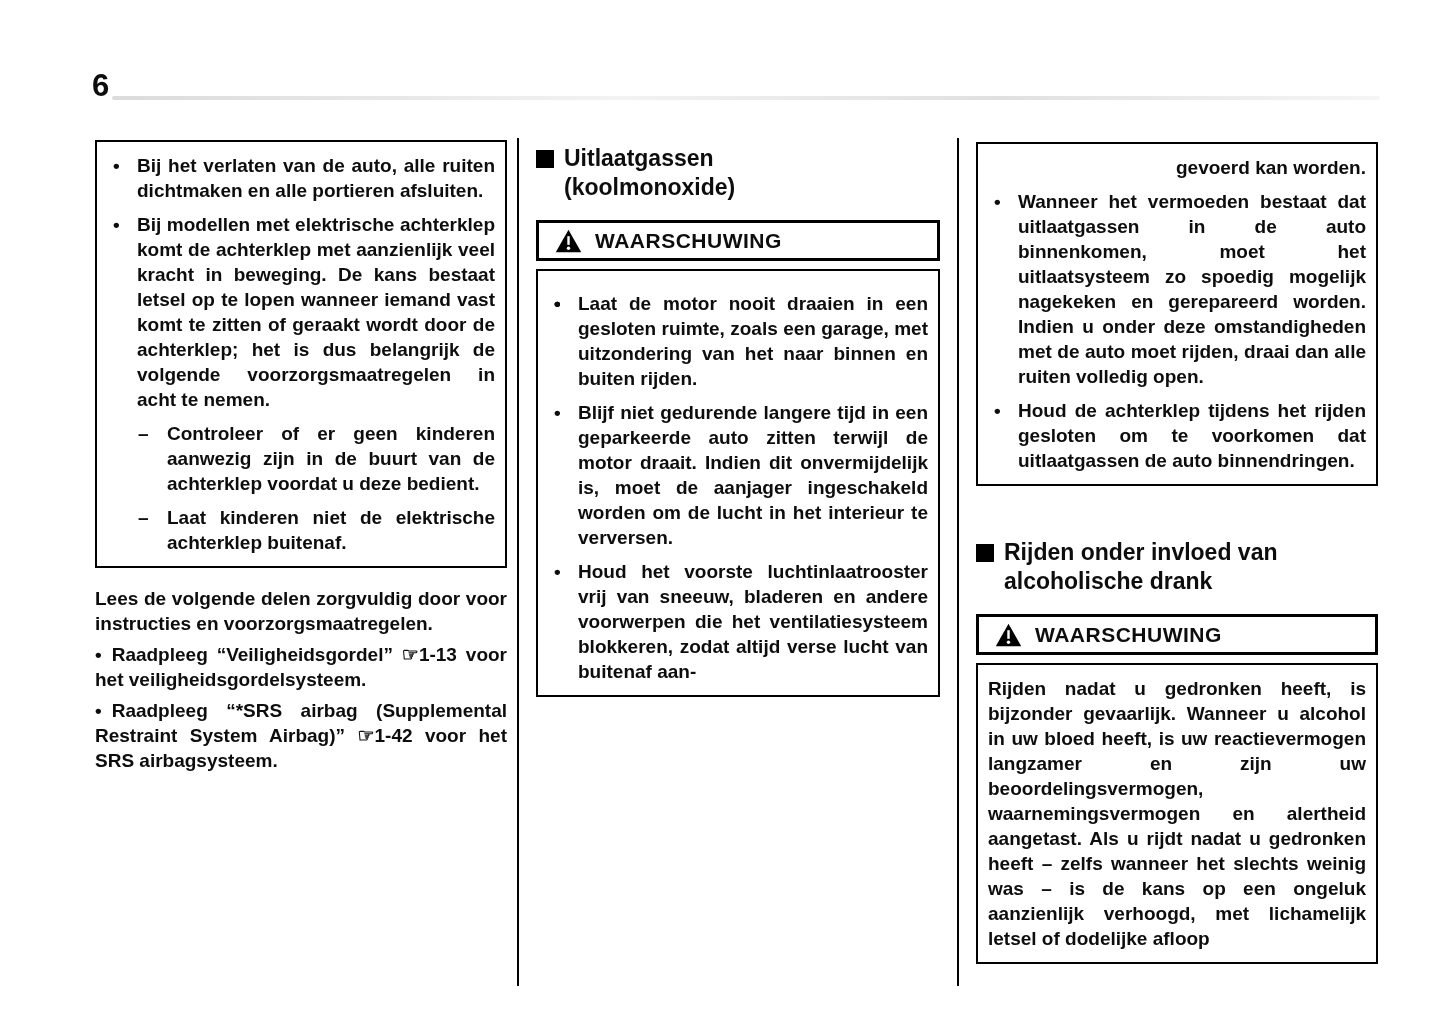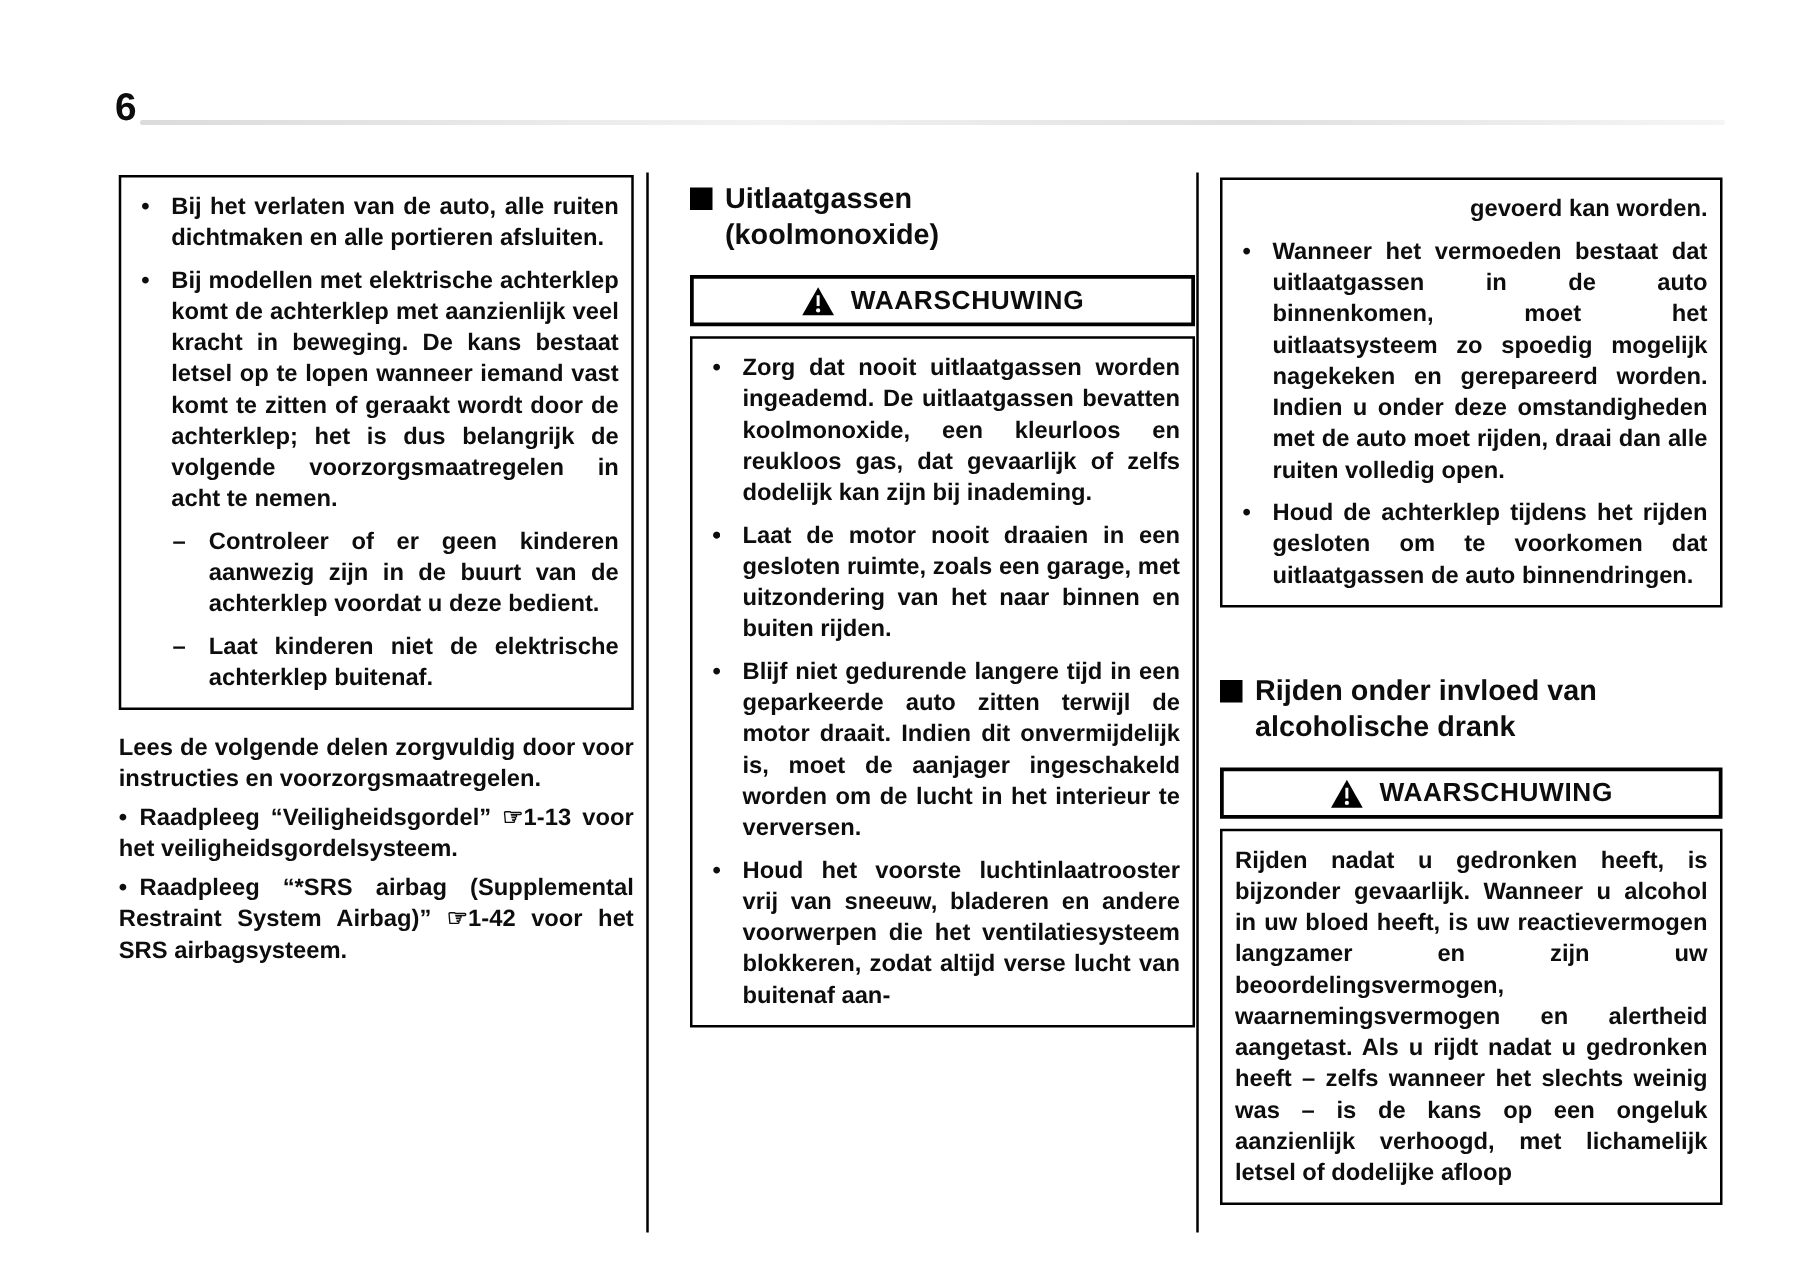--- a/index.html
+++ b/index.html
@@ -13,21 +13,21 @@
     position:absolute; left:112px; top:96px; width:1268px; height:4px;
     background:linear-gradient(to right, rgba(0,0,0,0.14), rgba(0,0,0,0.05) 40%, rgba(0,0,0,0.12) 70%, rgba(0,0,0,0.04));
     border-radius:2px;
   }
   .divider { position:absolute; top:138px; width:2px; height:848px; background:#000; }
   .d1 { left:517px; }
   .d2 { left:957px; }
 
   .col { position:absolute; top:140px; font-size:19px; line-height:25px; }
   .col1 { left:95px;  width:412px; }
-  .col2 { left:536px; width:404px;margin-left:16px; }
+  .col2 { left:536px; width:404px; }
   .col3 { left:976px; width:402px; }
 
   .box { border:2px solid #000; padding:11px 10px; background:#fff; }
 
   .blist { list-style:none; margin:0; padding:0; }
   .blist li { position:relative; padding-left:30px; margin:0 0 9px 0; text-align:justify; }
   .blist li:last-child { margin-bottom:0; }
   .blist .b { position:absolute; left:6px; top:0; }
   .blist li.sub { padding-left:60px; }
   .blist li.sub .d { position:absolute; left:31px; top:0; }
@@ -35,22 +35,22 @@
   .intro { margin:18px 0 6px 0; text-align:justify; }
   .ref { margin:0 0 6px 0; text-align:justify; }
   .ref .ib { margin-right:10px; }
 
   .section { display:flex; align-items:flex-start; margin:4px 0 0 0; font-size:23px; line-height:29px; font-weight:bold; }
   .section .sq { flex:0 0 auto; width:18px; height:18px; background:#000; margin:6px 10px 0 0; }
   .col2 .ht { max-width:300px; }
   .col3 .ht { max-width:330px; }
 
   .warnhead {
-    border:3px solid #000; margin-top:18px; padding:5px 0;
-    display:flex; align-items:center; justify-content:center; gap:13px;
+    border:3px solid #000; margin-top:18px; padding:5px 16px;
+    display:flex; align-items:center; gap:13px;
     font-size:21px; letter-spacing:0.5px;
   }
   .warnhead .wicon { display:inline-flex; }
   .warn-box { margin-top:8px; }
 
   .cont { padding-left:30px; margin:0 0 9px 0; text-align:right; }
   .wp { margin:0; text-align:justify; }
 
   .heading-gap { margin-top:52px; }
 </style>
@@ -110,21 +110,20 @@
           <circle cx="13.5" cy="19.3" r="1.7" fill="#fff"></circle>
         </svg>
       </span>
       <span class="wlabel">WAARSCHUWING</span>
     </div>
 
     <div class="box warn-box">
       <ul class="blist">
         <li>
           <span class="b">•</span>
-          <span class="t">Zorg dat nooit uitlaatgassen worden ingeademd. De uitlaatgassen bevatten koolmonoxide, een kleurloos en reukloos gas, dat gevaarlijk of zelfs dodelijk kan zijn bij inademing.</span>
         </li>
         <li>
           <span class="b">•</span>
         </li>
         <li>
           <span class="b">•</span>
           <span class="t">Laat de motor nooit draaien in een gesloten ruimte, zoals een garage, met uitzondering van het naar binnen en buiten rijden.</span>
         </li>
         <li>
           <span class="b">•</span>

